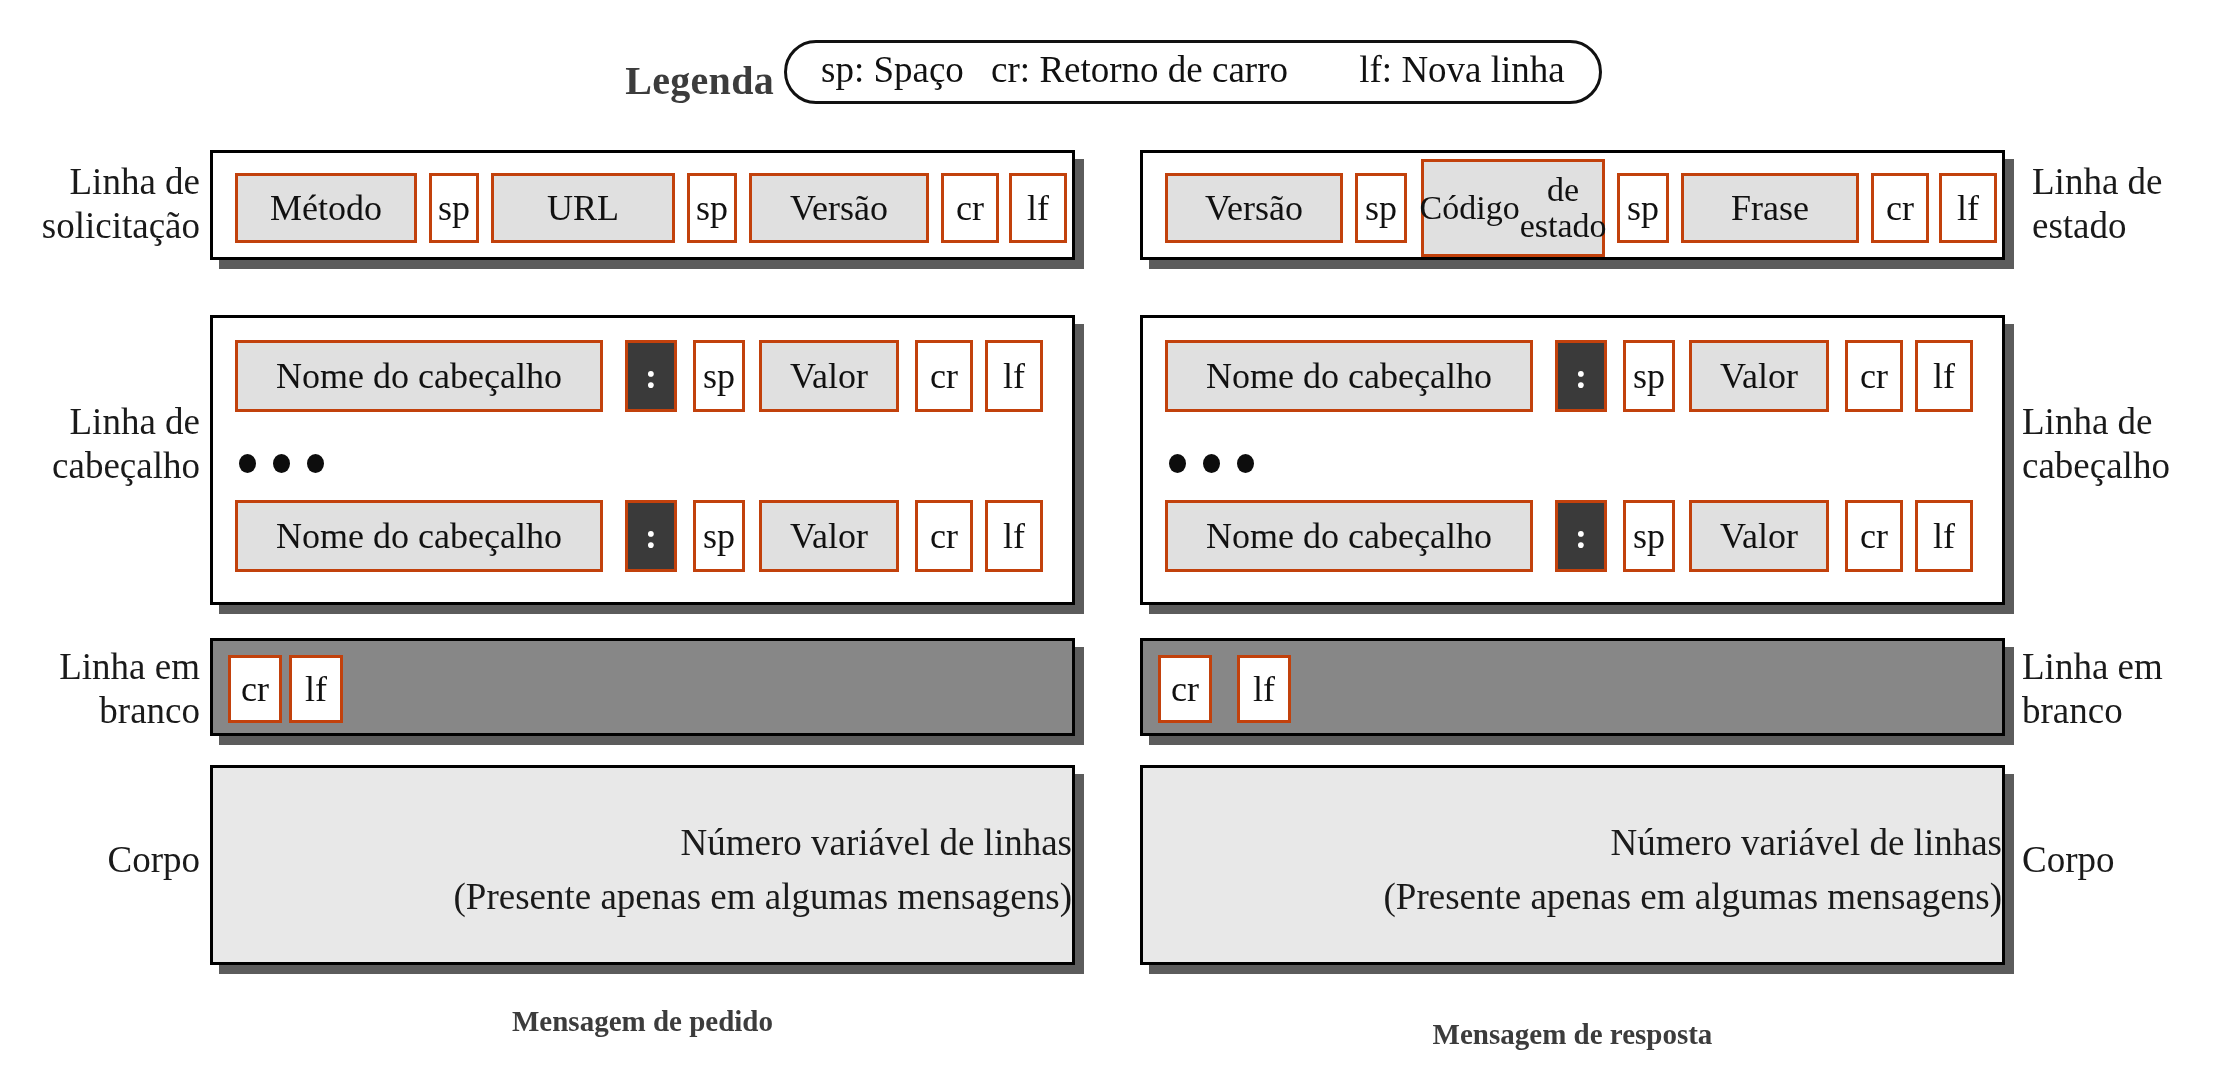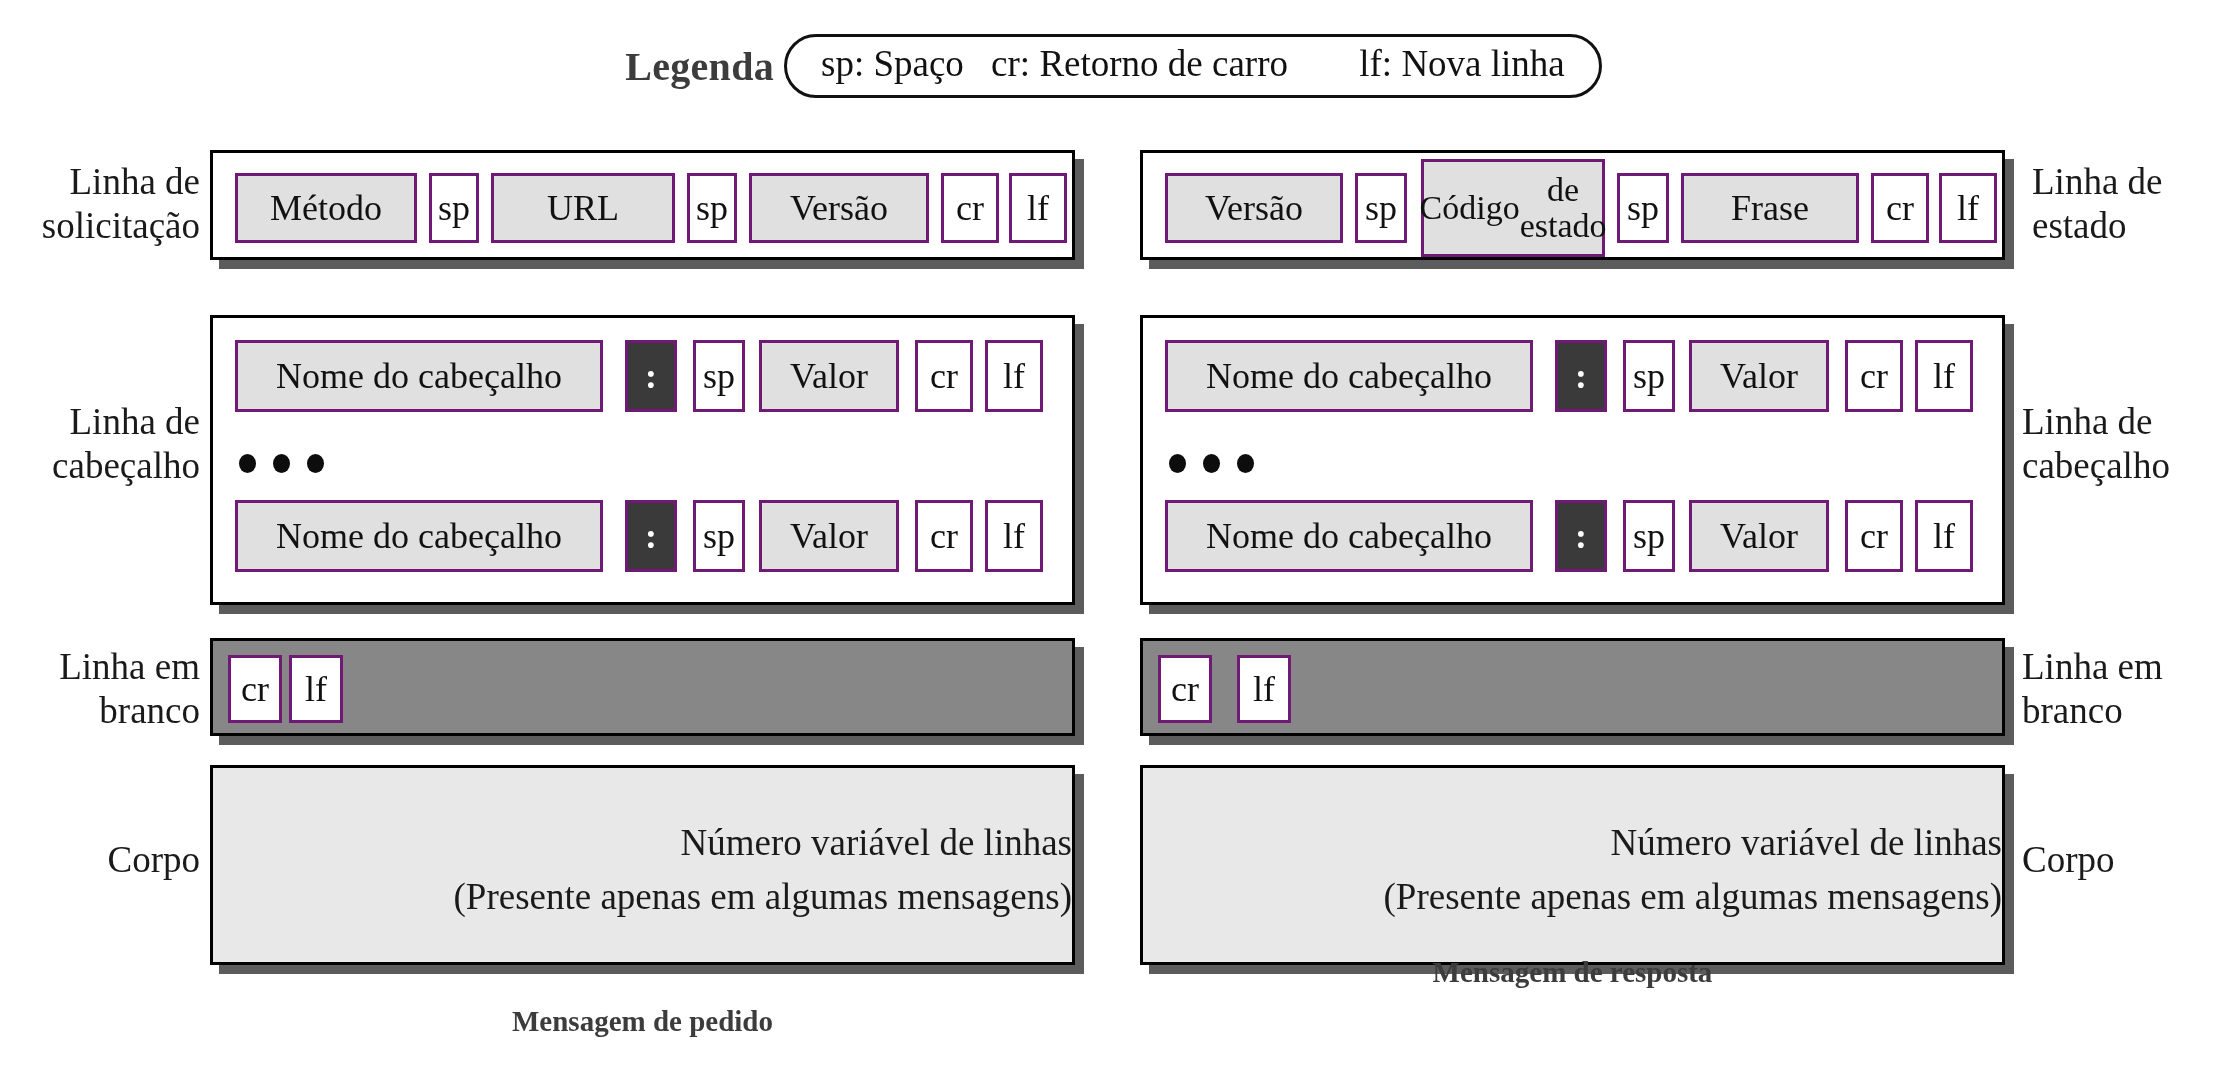--- a/index.html
+++ b/index.html
@@ -17,21 +17,21 @@
   }
 
   
   #legend-row {
     position: absolute;
     left: 0;
     top: 28px;
     width: 2227px;
     height: 76px;
     display: flex;
-    align-items: center;
+    align-items: flex-end;
     justify-content: center;
   }
   #legend-label {
     font-size: 40px;
     font-weight: bold;
     color: #3c3c3c;
     letter-spacing: 0.3px;
     margin-right: 10px;
     white-space: nowrap;
   }
@@ -59,21 +59,21 @@
   .panel.shaded {
     background: #e8e8e8;
   }
   .panel.blank {
     background: #878787;
   }
 
   
   .tok {
     box-sizing: border-box;
-    border: 3px solid #701a75;
+    border: 3px solid #c2410c;
     display: flex;
     align-items: center;
     justify-content: center;
     text-align: center;
     font-size: 36px;
     line-height: 1.0;
     color: #111;
     background: #fff;
     white-space: nowrap;
   }
@@ -248,21 +248,21 @@
   <div class="tok" style="position:absolute; left:94px; top:14px; width:54px; height:68px;">lf</div>
 </div>
 
 <div class="panel shaded" style="left:1140px; top:765px; width:865px; height:200px;">
   <div class="body-text" style="top:48px;">
     <div>Número variável de linhas</div>
     <div>(Presente apenas em algumas mensagens)</div>
   </div>
 </div>
 
-<div class="caption" style="left:1140px; top:956px; width:865px;">Mensagem de resposta</div>
+<div class="caption" style="left:1140px; top:1018px; width:865px;">Mensagem de resposta</div>
 
 <div class="side-label right-col" style="left:2032px; top:160px; width:195px;">
   <div>Linha de</div>
   <div>estado</div>
 </div>
 
 <div class="side-label right-col" style="left:2022px; top:400px; width:205px;">
   <div>Linha de</div>
   <div>cabeçalho</div>
 </div>

